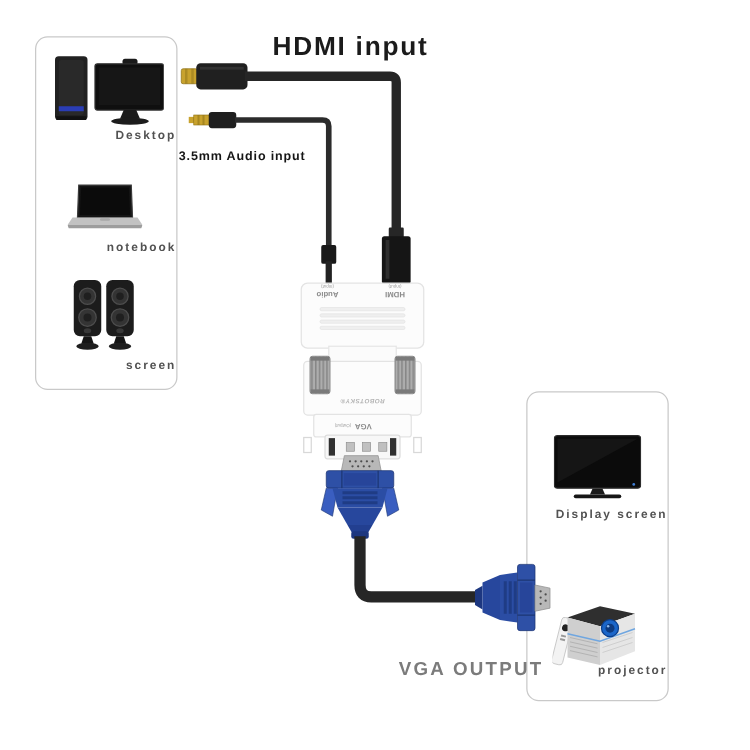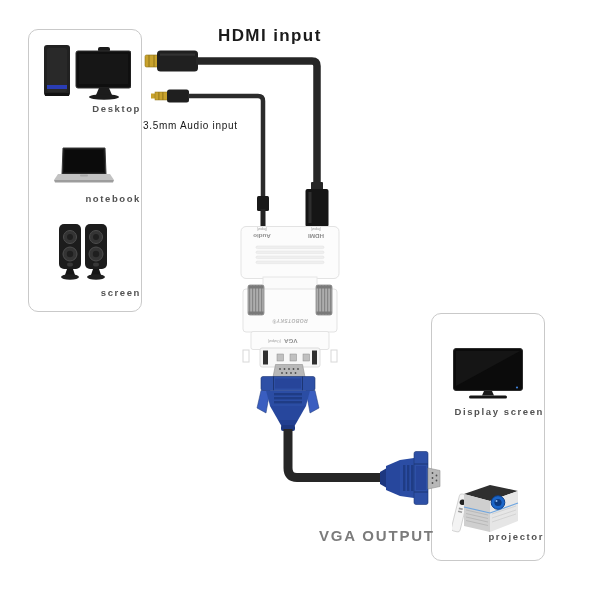--- a/index.html
+++ b/index.html
@@ -1,28 +1,28 @@
 <!DOCTYPE html>
 <html><head>
 <meta charset="utf-8">
 <style>
   html,body{margin:0;padding:0;background:#fff;}
   body{width:600px;height:600px;position:relative;overflow:hidden;
        font-family:"Liberation Sans",sans-serif;}
   .panel{position:absolute;background:#fff;border:1px solid #c9c9c9;border-radius:10px;z-index:1;}
   #source-panel{left:28px;top:29px;width:112px;height:281px;}
-  #output-panel{left:431px;top:313px;width:112px;height:246px;}
+  #output-panel{left:421px;top:313px;width:112px;height:246px;}
   .panel .icon{position:absolute;}
   .panel .item-label{position:absolute;width:100%;text-align:right;
        font-size:9.5px;font-weight:600;color:#525252;letter-spacing:1.6px;}
   #rig{position:absolute;left:0;top:0;z-index:2;pointer-events:none;}
   .floating-label{position:absolute;z-index:3;white-space:nowrap;}
-  #hdmi-input-label{left:218px;top:26px;font-size:17px;font-weight:700;
+  #hdmi-input-label{left:218px;top:26px;font-size:21px;font-weight:700;
        color:#1b1b1b;letter-spacing:1.4px;}
-  #audio-input-label{left:143px;top:120px;font-size:10px;font-weight:400;
+  #audio-input-label{left:143px;top:120px;font-size:10px;font-weight:700;
        color:#161616;letter-spacing:0.7px;}
   #vga-output-label{left:319px;top:527px;font-size:15px;font-weight:700;
        color:#7b7b7b;letter-spacing:1.8px;}
   svg text{font-family:"Liberation Sans",sans-serif;}
 </style>
 </head>
 <body>
 
 <div class="panel" id="source-panel">
   <svg class="icon" style="left:14px;top:12px" width="88" height="58" viewBox="0 0 88 58">

